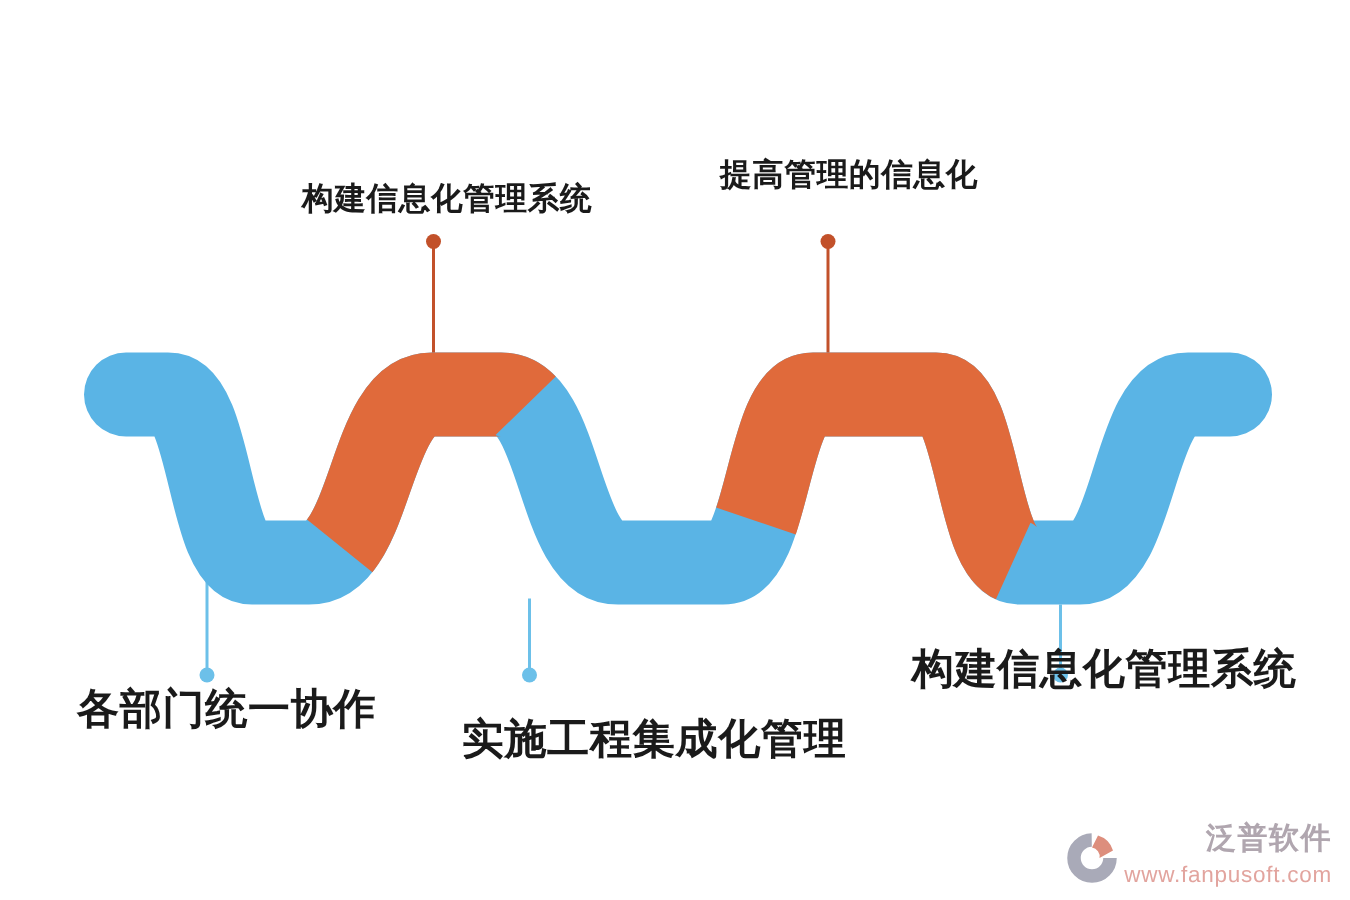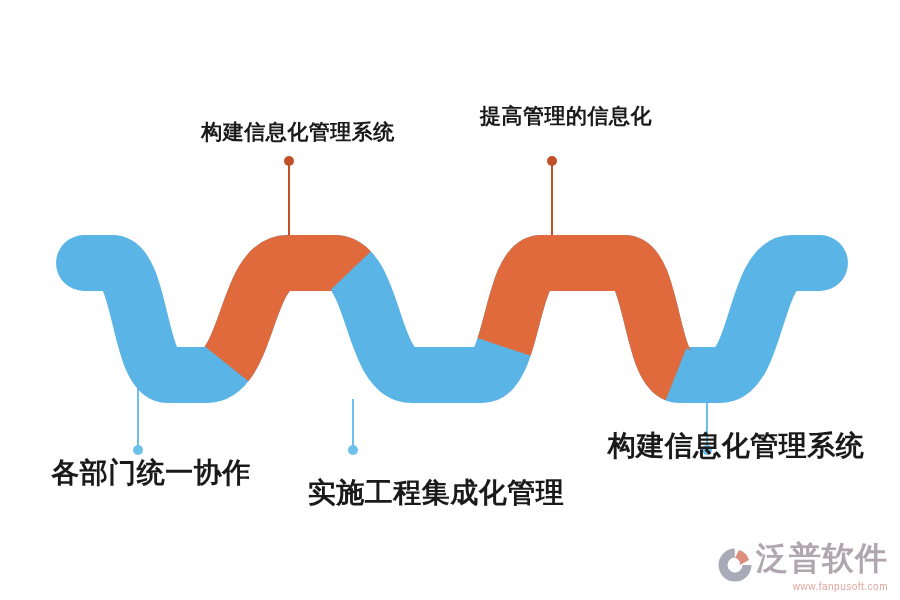--- a/index.html
+++ b/index.html
@@ -39,29 +39,29 @@
     align-items: flex-start;
   }
   .wm-logo { margin-top: 2px; }
   .wm-textcol {
     display: flex;
     flex-direction: column;
     align-items: flex-end;
     margin-left: 2px;
   }
   .wm-brand {
-    font-size: 32px;
+    font-size: 20px;
     font-weight: bold;
     color: #b0a6af;
     letter-spacing: 1px;
     line-height: 1.1;
     text-align: right;
   }
   .wm-url {
-    font-size: 10px;
+    font-size: 15px;
     color: #e2a49e;
     letter-spacing: 0.5px;
     margin-top: 5px;
   }
 </style>
 </head>
 <body>
 
 <div class="canvas">
 

